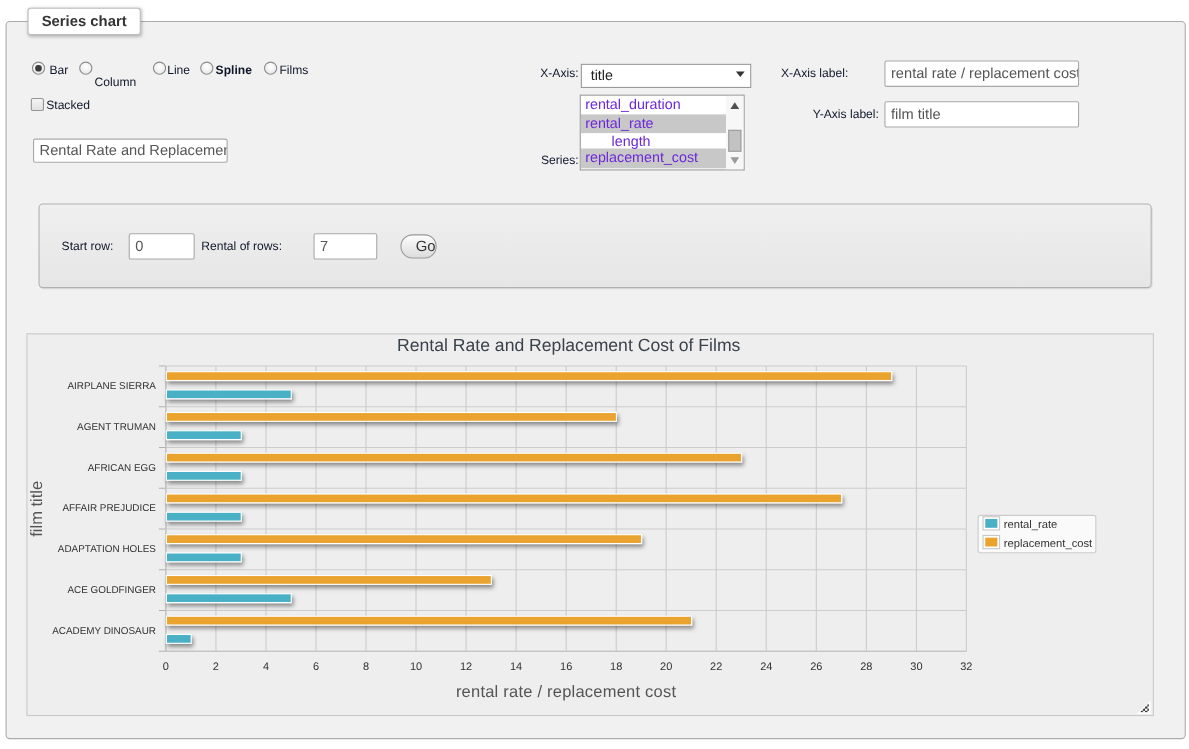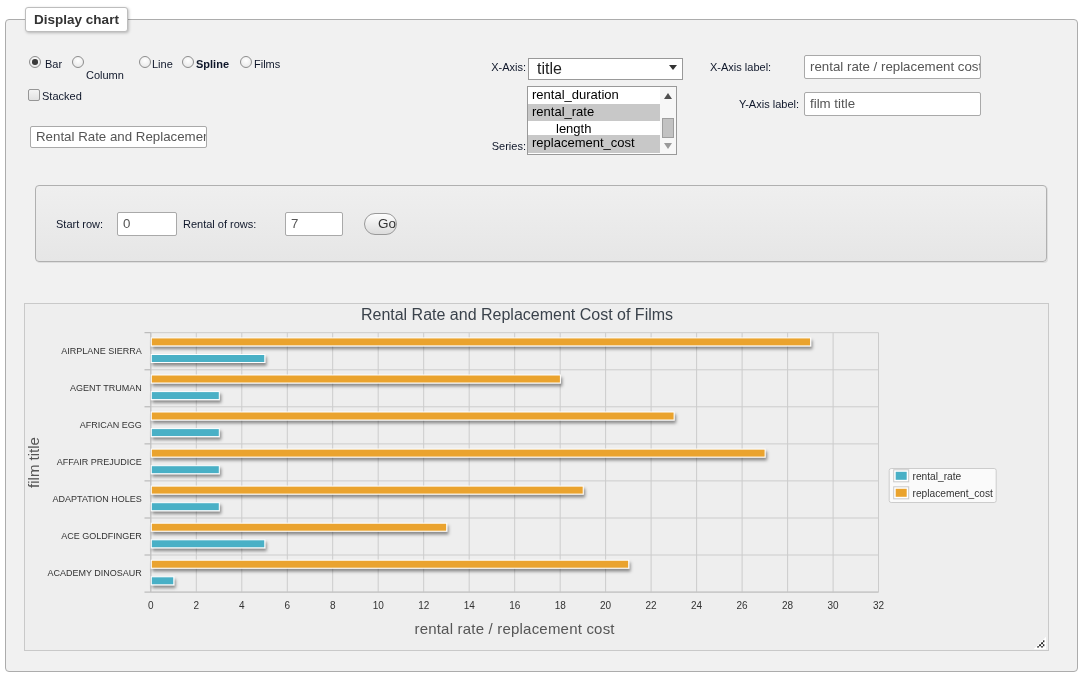--- a/index.html
+++ b/index.html
@@ -6,41 +6,41 @@
 text { font-family:"Liberation Sans",sans-serif; }
 .lbl { font-size:11px; color:#0f172a; line-height:14px; }
 .inp { background:#fff; border:1px solid #a9a9a9; border-radius:2px; font-size:13.3px; color:#555;
        white-space:nowrap; overflow:hidden; }
 .radio { width:12px; height:12px; border-radius:50%; border:1px solid #8d8d8d;
          background:radial-gradient(circle at 50% 35%, #ffffff 0%, #ececec 70%, #dedede 100%); }
 .dot { position:absolute; left:2.2px; top:2.2px; width:5.6px; height:5.6px; border-radius:50%; background:#3b3b3b; }
 </style></head>
 <body>
 <div class="abs" style="left:5px;top:19px;width:1073px;height:653px;background:#f1f1f1;border:1px solid #acacac;border-radius:4px;"></div>
-<div class="abs" style="left:25px;top:7px;width:103px;height:25px;background:#ffffff;border:1px solid #bdbdbd;border-radius:3px;box-shadow:1px 1px 3px rgba(0,0,0,0.25);font-weight:bold;font-size:13.5px;color:#333;text-align:center;line-height:23px;">Display chart</div>
+<div class="abs" style="left:25px;top:7px;width:103px;height:25px;background:#ffffff;border:1px solid #bdbdbd;border-radius:3px;box-shadow:1px 1px 3px rgba(0,0,0,0.25);font-weight:bold;font-size:13.5px;color:#333;text-align:center;line-height:23px;">Series chart</div>
 <div class="abs radio" style="left:29px;top:56.2px;">
     <div class="dot"></div>
   </div>
 <div class="abs lbl" style="left:45px;top:57px;">Bar</div>
 <div class="abs radio" style="left:72px;top:56.2px;"></div>
 <div class="abs lbl" style="left:86px;top:68px;">Column</div>
 <div class="abs radio" style="left:139px;top:56.2px;"></div>
 <div class="abs lbl" style="left:152px;top:57px;">Line</div>
 <div class="abs radio" style="left:182px;top:56.2px;"></div>
 <div class="abs lbl" style="left:196px;top:57px;font-weight:bold;">Spline</div>
 <div class="abs radio" style="left:240px;top:56.2px;"></div>
 <div class="abs lbl" style="left:254px;top:57px;">Films</div>
 <div class="abs" style="left:27.8px;top:88.8px;width:12px;height:12px;border:1px solid #969696;border-radius:2px;background:linear-gradient(#f4f4f4,#e2e2e2);"></div>
 <div class="abs lbl" style="left:42px;top:88.8px;">Stacked</div>
 <div class="abs inp" style="left:30px;top:126px;width:177px;height:22px;line-height:20px;padding-left:5px;">Rental Rate and Replacement Cost of Films</div>
 <div class="abs lbl" style="left:454px;top:59.5px;width:72px;text-align:right;">X-Axis:</div>
-<div class="abs" style="left:528px;top:58px;width:155px;height:22px;background:#fff;border:1px solid #999;font-size:16px;color:#222;line-height:20px;padding-left:8px;">title</div>
+<div class="abs" style="left:528px;top:58px;width:155px;height:22px;background:#fff;border:1px solid #999;font-size:13px;color:#222;line-height:20px;padding-left:8px;">title</div>
 <div class="abs" style="left:669px;top:65.2px;width:0;height:0;border-left:4px solid transparent;border-right:4px solid transparent;border-top:5px solid #333;"></div>
 <div class="abs" style="left:527px;top:86px;width:150px;height:69px;background:#fff;border:1px solid #999;overflow:hidden;">
-  <div style="position:absolute;left:0;top:0;width:133px;font-size:13px;color:#000000;">
+  <div style="position:absolute;left:0;top:0;width:133px;font-size:13px;color:#6d28d9;">
     <div style="height:17.2px;line-height:15.4px;padding-left:4px;white-space:nowrap;">rental_duration</div>
     <div style="height:17.2px;line-height:15.4px;padding-left:4px;background:#c8c8c8;white-space:nowrap;">rental_rate</div>
     <div style="height:14px;line-height:15.4px;padding-left:4px;white-space:nowrap;margin-left:24px;">length</div>
     <div style="height:17.2px;line-height:15.4px;padding-left:4px;background:#c8c8c8;white-space:nowrap;">replacement_cost</div>
   </div>
   <div style="position:absolute;right:0;top:0;width:16px;height:67px;background:#f7f7f7;">
     <div style="position:absolute;left:4px;top:6px;width:0;height:0;border-left:4.5px solid transparent;border-right:4.5px solid transparent;border-bottom:6px solid #505050;"></div>
     <div style="position:absolute;left:1.5px;top:31px;width:12px;height:20px;background:#c2c2c2;border:1px solid #9e9e9e;"></div>
     <div style="position:absolute;left:4px;top:56px;width:0;height:0;border-left:4.5px solid transparent;border-right:4.5px solid transparent;border-top:6px solid #9a9a9a;"></div>
   </div>

